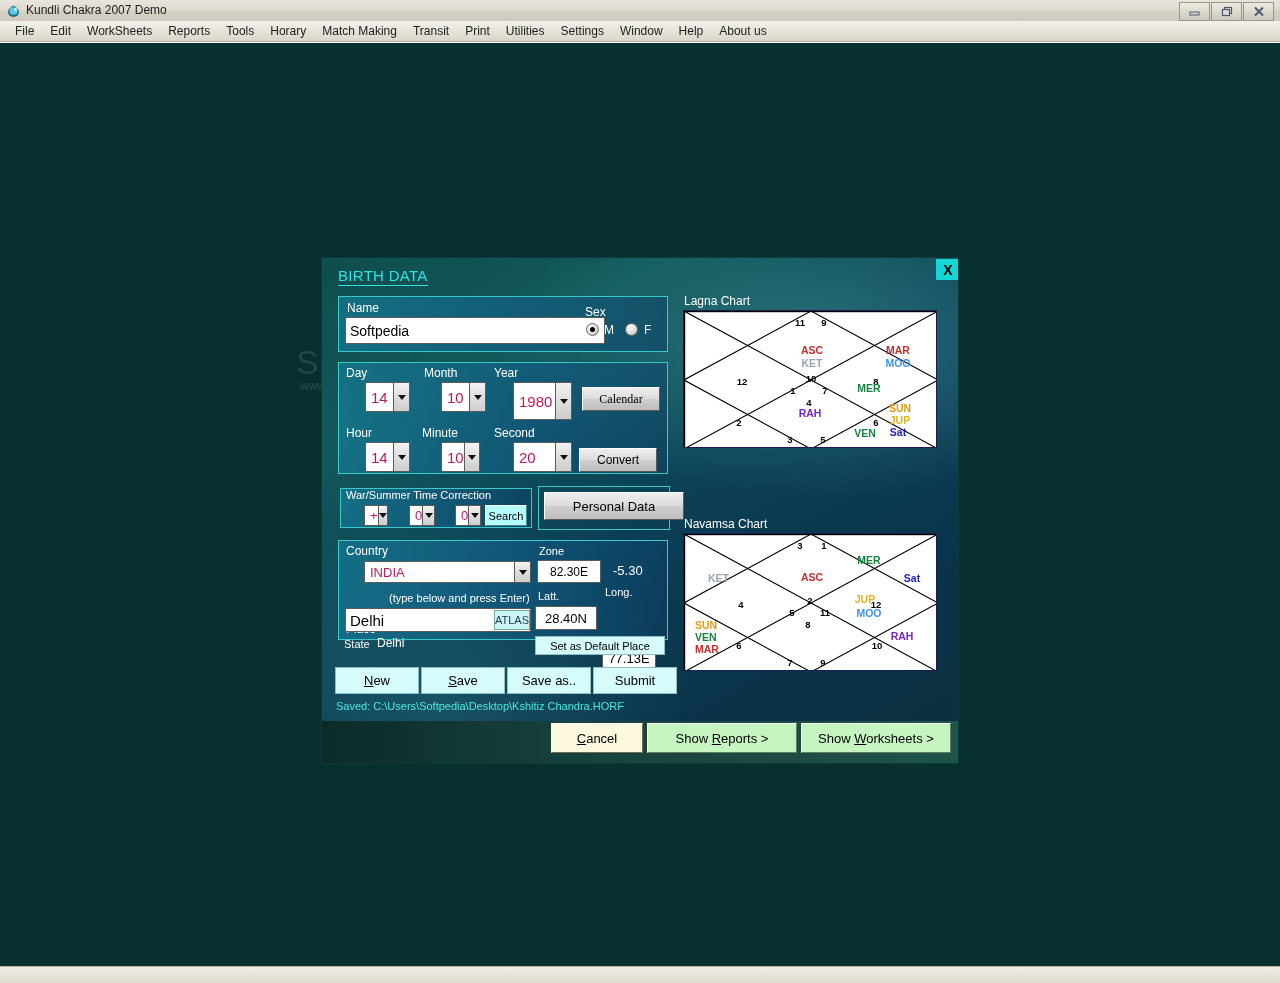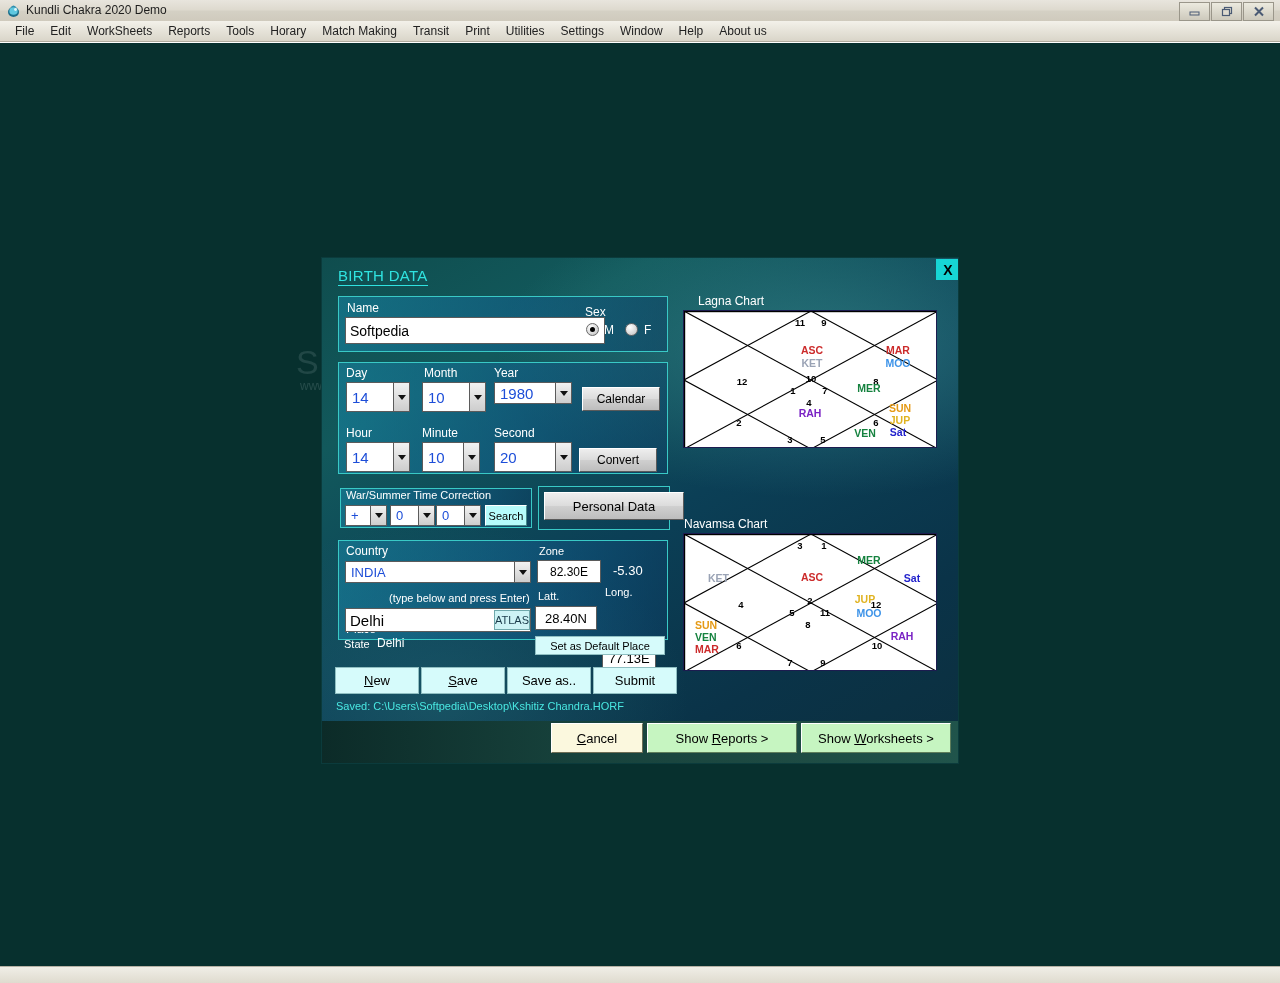--- a/index.html
+++ b/index.html
@@ -105,21 +105,21 @@
     font-family: "Liberation Sans", sans-serif;
   }
   .txt.center { justify-content: center; padding-left: 0; }
   .txt.sm { font-size: 12px; }
 
   
   .combo { position: absolute; display: flex; box-sizing: border-box; }
   .combo .cv {
     flex: 1; background: #fff; border: 1px solid #5b5b5b; border-right: none;
     display: flex; align-items: center; padding-left: 5px;
-    font-size: 15px; color: #1d4ed8; box-sizing: border-box;
+    font-size: 15px; color: #be185d; box-sizing: border-box; margin-left: 19px;
   }
   .combo .cbtn {
     width: 17px; background: linear-gradient(to bottom, #f2f2f2, #cdcdcd);
     border: 1px solid #5b5b5b;
     display: flex; align-items: center; justify-content: center; box-sizing: border-box;
   }
   .combo .cbtn i {
     display: block; width: 0; height: 0;
     border-left: 4px solid transparent; border-right: 4px solid transparent;
     border-top: 5px solid #111;
@@ -203,21 +203,21 @@
 
   <div class="titlebar">
     <span class="title-icon">
       <svg width="15" height="15" viewBox="0 0 15 15">
         <ellipse cx="7.5" cy="9" rx="5.5" ry="5" fill="#1b6f8c"></ellipse>
         <ellipse cx="7.5" cy="8" rx="4.2" ry="3.8" fill="#5fc8e0"></ellipse>
         <path d="M4 5 Q7.5 0 11 5 Q7.5 3 4 5 Z" fill="#2f8fb0"></path>
         <circle cx="9.5" cy="6.5" r="1.4" fill="#ffffff" opacity=".8"></circle>
       </svg>
     </span>
-    <span class="title-text">Kundli Chakra 2020 Demo</span>
+    <span class="title-text">Kundli Chakra 2007 Demo</span>
     <div class="win-btns">
       <div class="win-btn">
         <svg width="11" height="9" viewBox="0 0 11 9">
           <rect x="1" y="5" width="9" height="3" fill="none" stroke="#4a5a74" stroke-width="1"></rect>
         </svg>
       </div>
       <div class="win-btn">
         <svg width="12" height="11" viewBox="0 0 12 11">
           <rect x="3.5" y="1.5" width="7" height="6" fill="none" stroke="#4a5a74" stroke-width="1.2"></rect>
           <rect x="1.5" y="3.5" width="7" height="6" fill="#dedacf" stroke="#4a5a74" stroke-width="1.2"></rect>
@@ -279,27 +279,27 @@
       <div class="cbtn">
           <i></i>
         </div>
     </div>
     <div class="combo" style="left:100px; top:124px; width:64px; height:30px;">
       <div class="cv">10</div>
       <div class="cbtn">
           <i></i>
         </div>
     </div>
-    <div class="combo" style="left:172px; top:124px; width:78px; height:22px;">
+    <div class="combo" style="left:172px; top:124px; width:78px; height:38px;">
       <div class="cv">1980</div>
       <div class="cbtn">
           <i></i>
         </div>
     </div>
-    <div class="btn3d" style="left:260px; top:129px; width:78px; height:24px;">Calendar</div>
+    <div class="btn3d" style="left:260px; top:129px; width:78px; height:24px;font-family:Liberation Serif, serif;">Calendar</div>
 
     <span class="lbl" style="left:24px; top:168px;">Hour</span>
     <span class="lbl" style="left:100px; top:168px;">Minute</span>
     <span class="lbl" style="left:172px; top:168px;">Second</span>
 
     <div class="combo" style="left:24px; top:184px; width:64px; height:30px;">
       <div class="cv">14</div>
       <div class="cbtn">
           <i></i>
         </div>
@@ -379,21 +379,21 @@
     <div class="btn-pale" style="left:99px; top:409px; width:84px; height:27px; font-size:13px;">
       <span>
         <span class="u">S</span><span>ave</span>
       </span>
     </div>
     <div class="btn-pale" style="left:185px; top:409px; width:84px; height:27px; font-size:13px;">Save as..</div>
     <div class="btn-pale" style="left:271px; top:409px; width:84px; height:27px; font-size:13px;">Submit</div>
 
     <span class="saved" style="left:14px; top:442px;">Saved: C:\Users\Softpedia\Desktop\Kshitiz Chandra.HORF</span>
 
-    <span class="chart-title" style="left:376px; top:36px;">Lagna Chart</span>
+    <span class="chart-title" style="left:362px; top:36px;">Lagna Chart</span>
     <div class="chart-box" style="left:361px; top:52px; width:254px; height:138px;">
       <svg width="254" height="138" viewBox="0 0 254 138">
         <rect x="0.5" y="0.5" width="253" height="137" fill="#ffffff" stroke="#000" stroke-width="1.4"></rect>
 
         <line x1="0" y1="0" x2="254" y2="138" stroke="#000" stroke-width="1.1"></line>
         <line x1="254" y1="0" x2="0" y2="138" stroke="#000" stroke-width="1.1"></line>
 
         <polygon points="127,0 254,69 127,138 0,69" fill="none" stroke="#000" stroke-width="1.1"></polygon>
 
         <text x="116" y="15" font-family="Liberation Sans, sans-serif" font-size="9.5" font-weight="bold" fill="#000" text-anchor="middle">11</text>

